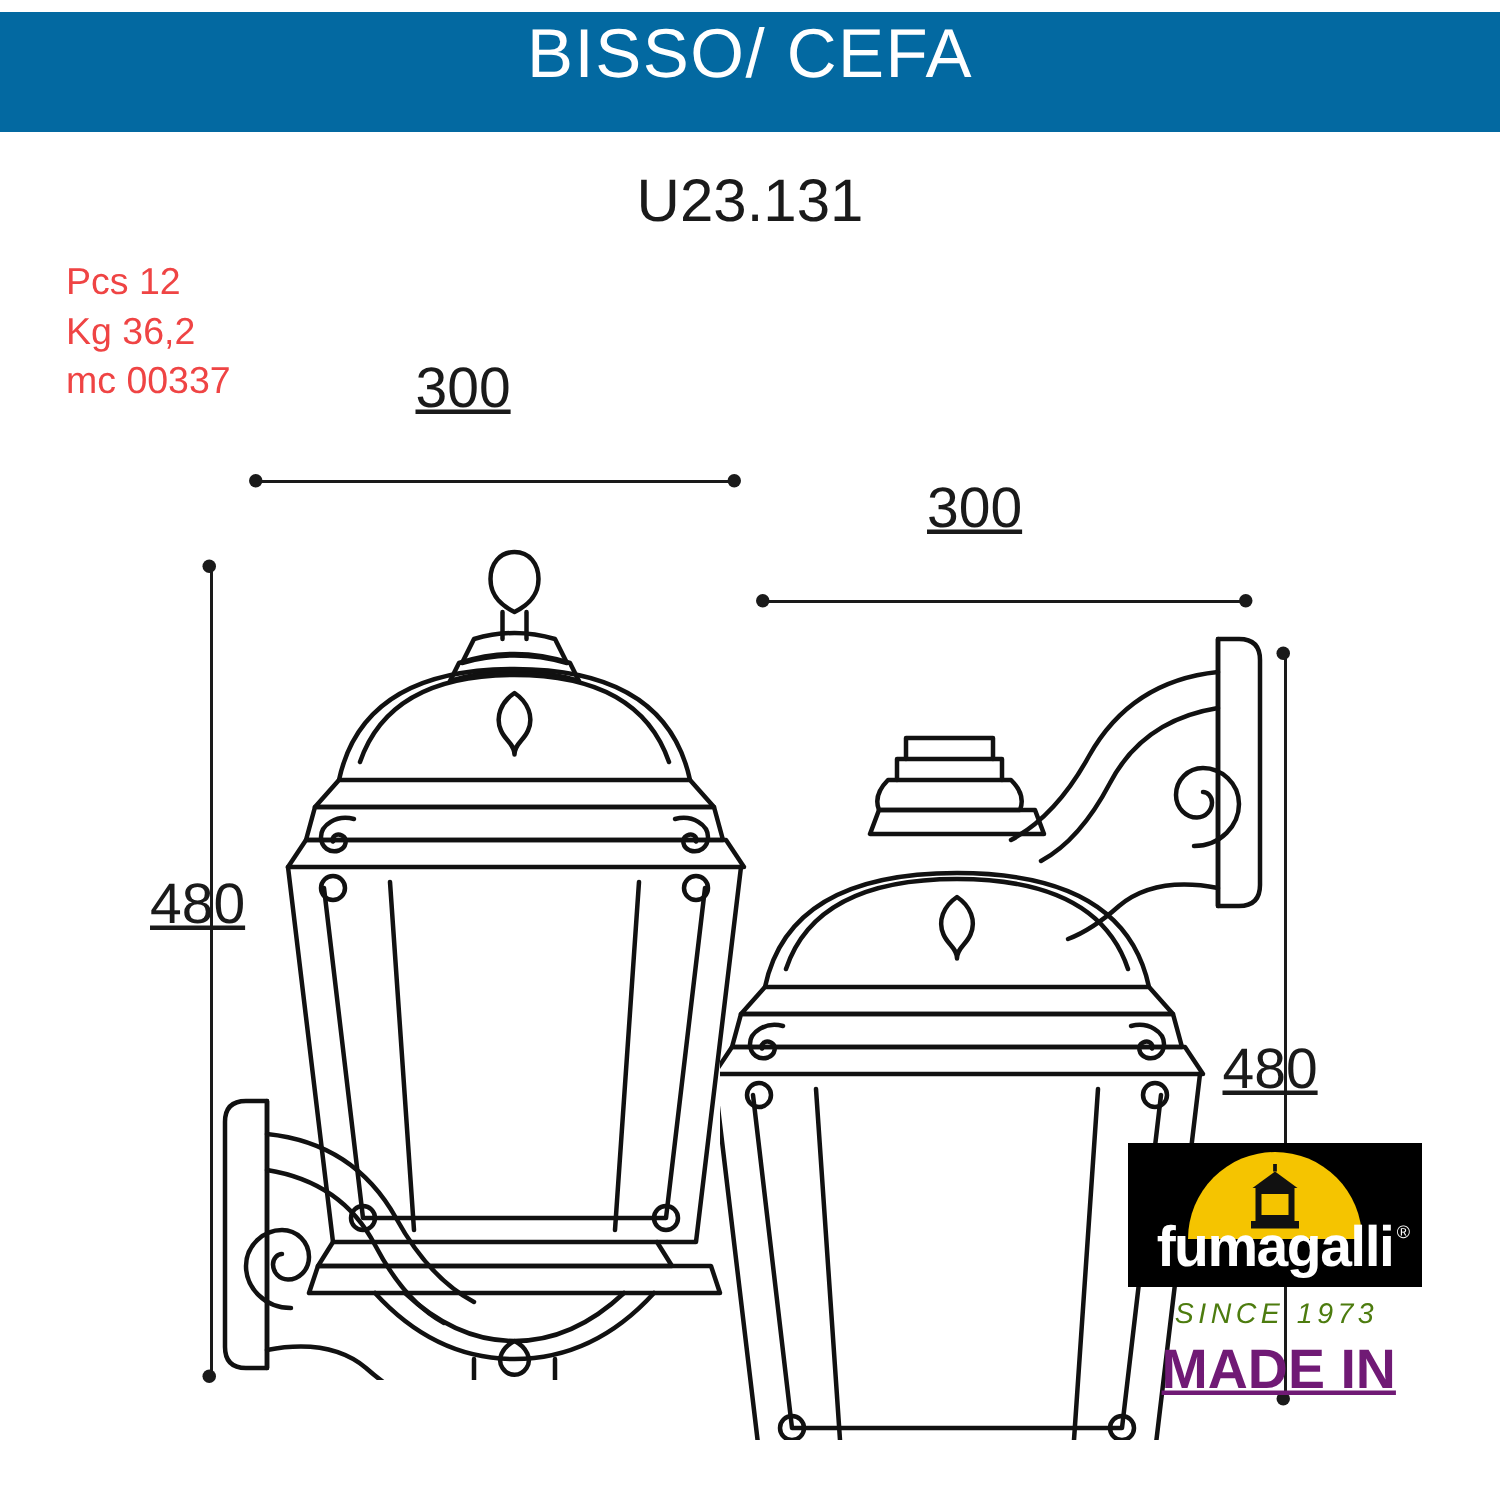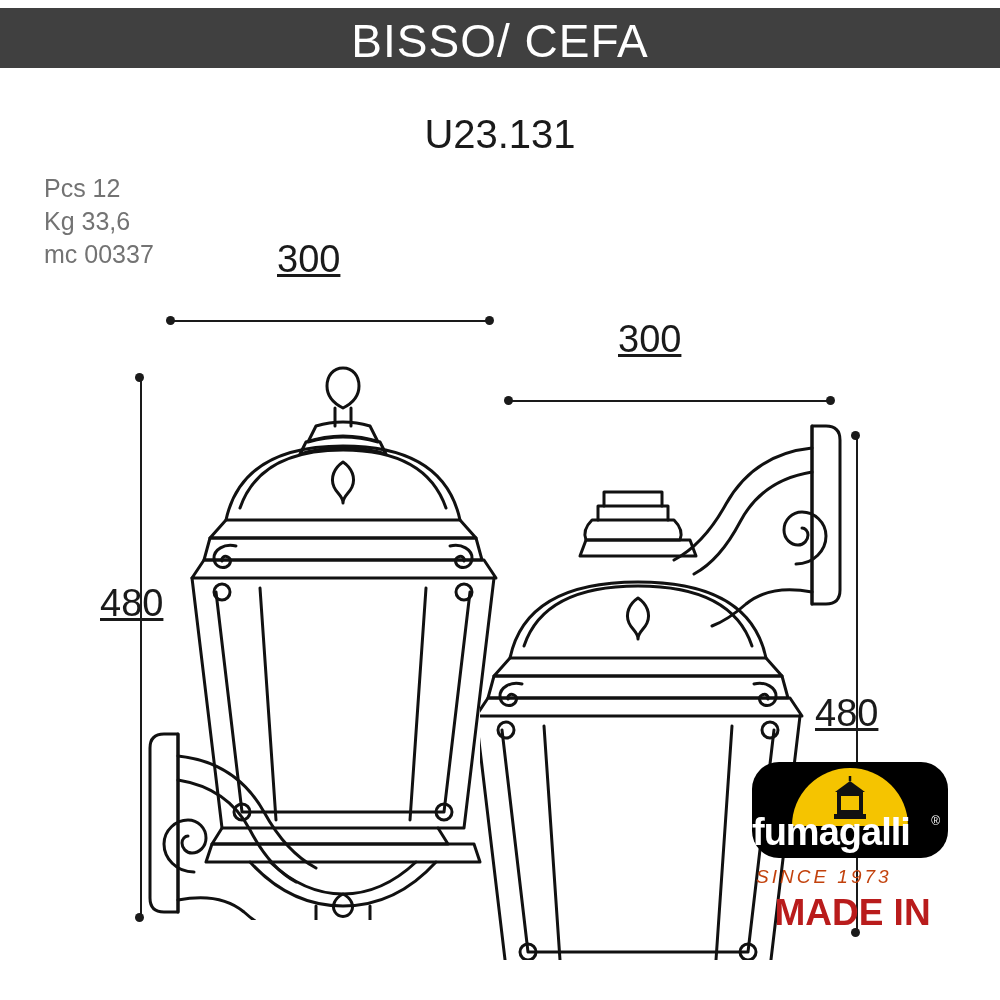--- a/index.html
+++ b/index.html
@@ -13,24 +13,24 @@
   #sheet {
     position: relative;
     width: 1000px; height: 1000px;
     background: #ffffff;
   }
 
   
   .header-band {
     position: absolute;
     left: 0; top: 8px;
-    width: 1000px; height: 60px;
-    background: #404040;
+    width: 1000px; height: 80px;
+    background: #0369a1;
     display: flex;
-    align-items: flex-end;
+    align-items: flex-start;
     justify-content: center;
   }
   .header-title {
     font-size: 46px;
     color: #ffffff;
     letter-spacing: 1px;
     font-weight: 400;
     white-space: nowrap;
   }
   .model-code {
@@ -41,21 +41,21 @@
     font-size: 40px;
     color: #1a1a1a;
     font-weight: 400;
   }
 
   
   .specs {
     position: absolute;
     left: 44px; top: 172px;
     font-size: 25px;
-    color: #737373;
+    color: #ef4444;
     line-height: 33px;
   }
 
   
   .dim-label {
     position: absolute;
     font-size: 38px;
     color: #1a1a1a;
     white-space: nowrap;
     text-decoration: underline;
@@ -89,22 +89,21 @@
   #drawing-right { left: 480px; top: 390px; }
 
   
   .logo-box {
     position: absolute;
     left: 752px; top: 762px;
     width: 196px; height: 96px;
     background: #000000;
     display: flex;
     align-items: flex-end;
-    justify-content: flex-start;
-    border-radius: 27px;
+    justify-content: center;
   }
   .logo-dome {
     position: absolute;
     left: 50%;
     transform: translateX(-50%);
     top: 6px;
     width: 116px; height: 58px;
     background: #f5c400;
     border-radius: 58px 58px 0 0;
   }
@@ -128,51 +127,52 @@
     position: absolute;
     left: 50%;
     transform: translateX(-50%);
     top: 12px;
     z-index: 2;
   }
   .since {
     position: absolute;
     left: 756px; top: 866px;
     width: 190px;
-    text-align: left;
+    text-align: center;
     font-size: 19px;
     font-style: italic;
-    color: #c2410c;
+    color: #4d7c0f;
     letter-spacing: 3px;
   }
   .made-in {
     position: absolute;
     left: 735px; top: 890px;
     width: 235px;
     text-align: center;
     font-size: 37px;
     font-weight: bold;
-    color: #b91c1c;
+    color: #701a75;
     line-height: 46px;
+    text-decoration: underline;
   }
 </style>
 </head>
 <body>
 
 <div id="sheet">
 
   <div class="header-band">
     <div class="header-title">BISSO/ CEFA</div>
   </div>
 
   <div class="model-code">U23.131</div>
 
   <div class="specs">
     <div>Pcs 12</div>
-    <div>Kg 33,6</div>
+    <div>Kg 36,2</div>
     <div>mc 00337</div>
   </div>
 
   <div class="dim-label" id="dim-top-left">300</div>
   <div class="dim-label" id="dim-left">480</div>
   <div class="dim-label" id="dim-top-right">300</div>
   <div class="dim-label" id="dim-right">480</div>
 
   <div class="rule-h" style="left:170px; top:320px; width:320px;"></div>
   <div class="dot" style="left:166px; top:316px;"></div>

